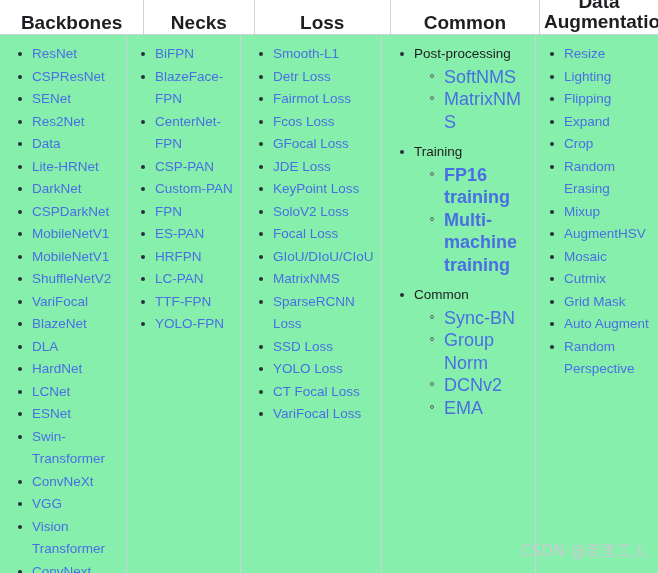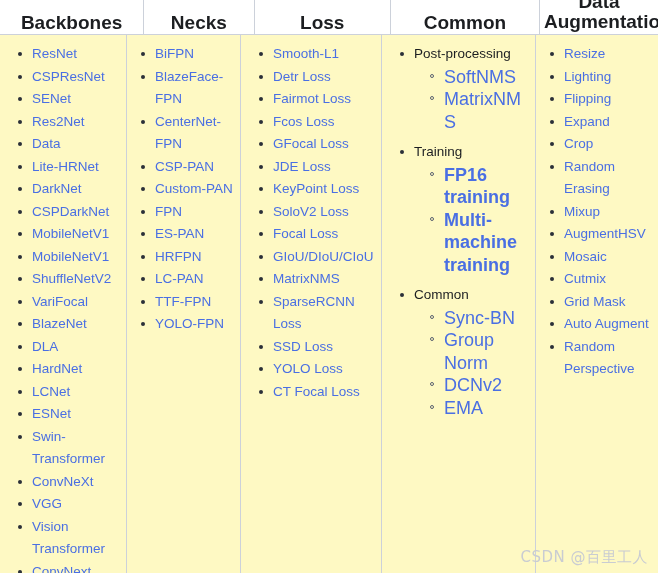--- a/index.html
+++ b/index.html
@@ -56,21 +56,21 @@
     padding-top: 0;
   }
   .header-cell.wrapped .hdr-text {
     margin-top: -8px;
   }
 
   
   .table-body {
     display: flex;
     flex: 1 1 auto;
-    background: #fef9c3;
+    background: #86efac;
     overflow: hidden;
   }
   .body-cell {
     box-sizing: border-box;
     border-right: 1px solid #ccd1da;
     overflow: hidden;
     padding: 8px 2px 0 2px;
   }
   .body-cell:last-child { border-right: none; }
 
@@ -133,21 +133,21 @@
     border-radius: 50%;
     border: 1px solid #5b6270;
     box-sizing: border-box;
   }
   .group-spacer { height: 8px; }
 
   
   .watermark {
     position: absolute;
     right: 10px;
-    bottom: 6px;
+    bottom: 12px;
     font-size: 15px;
     color: #c9ccd2;
     letter-spacing: 0.5px;
     white-space: nowrap;
     pointer-events: none;
     font-family: "DejaVu Sans", "Liberation Sans", sans-serif;
     margin-left: 24px;
   }
 </style>
 </head>
@@ -228,20 +228,21 @@
           <li class="item"><span class="bullet"></span><span class="label">JDE Loss</span></li>
           <li class="item"><span class="bullet"></span><span class="label">KeyPoint Loss</span></li>
           <li class="item"><span class="bullet"></span><span class="label">SoloV2 Loss</span></li>
           <li class="item"><span class="bullet"></span><span class="label">Focal Loss</span></li>
           <li class="item"><span class="bullet"></span><span class="label">GIoU/DIoU/CIoU</span></li>
           <li class="item"><span class="bullet"></span><span class="label">MatrixNMS</span></li>
           <li class="item"><span class="bullet"></span><span class="label">SparseRCNN Loss</span></li>
           <li class="item"><span class="bullet"></span><span class="label">SSD Loss</span></li>
           <li class="item"><span class="bullet"></span><span class="label">YOLO Loss</span></li>
           <li class="item"><span class="bullet"></span><span class="label">CT Focal Loss</span></li>
+          <li class="item"><span class="bullet"></span><span class="label">VariFocal Loss</span></li>
         </ul>
     </div>
 
     <div class="body-cell" style="width:154px">
       <ul class="item-list">
           <li class="item group"><span class="bullet"></span><span class="label">Post-processing</span></li>
           <li style="list-style: none;">
             <ul class="sub-list">
               <li class="subitem"><span class="bullet-hollow"></span><span class="label">SoftNMS</span></li>
               <li class="subitem"><span class="bullet-hollow"></span><span class="label">MatrixNMS</span></li>

